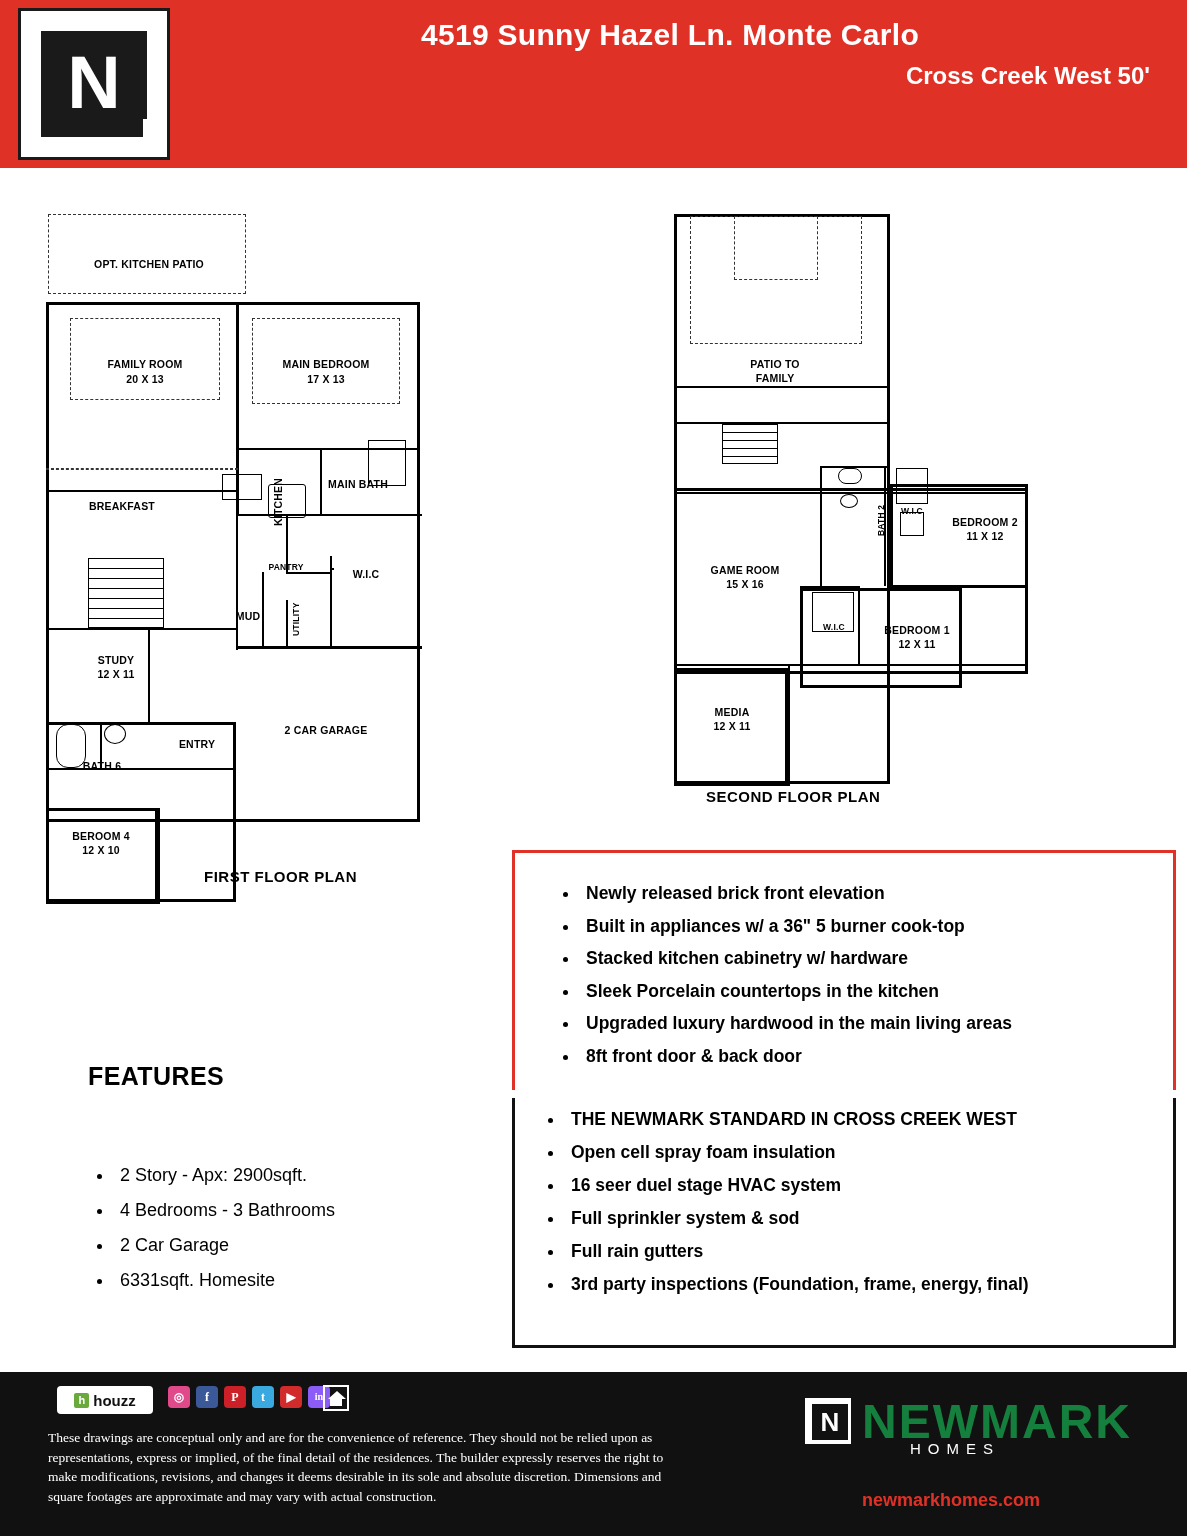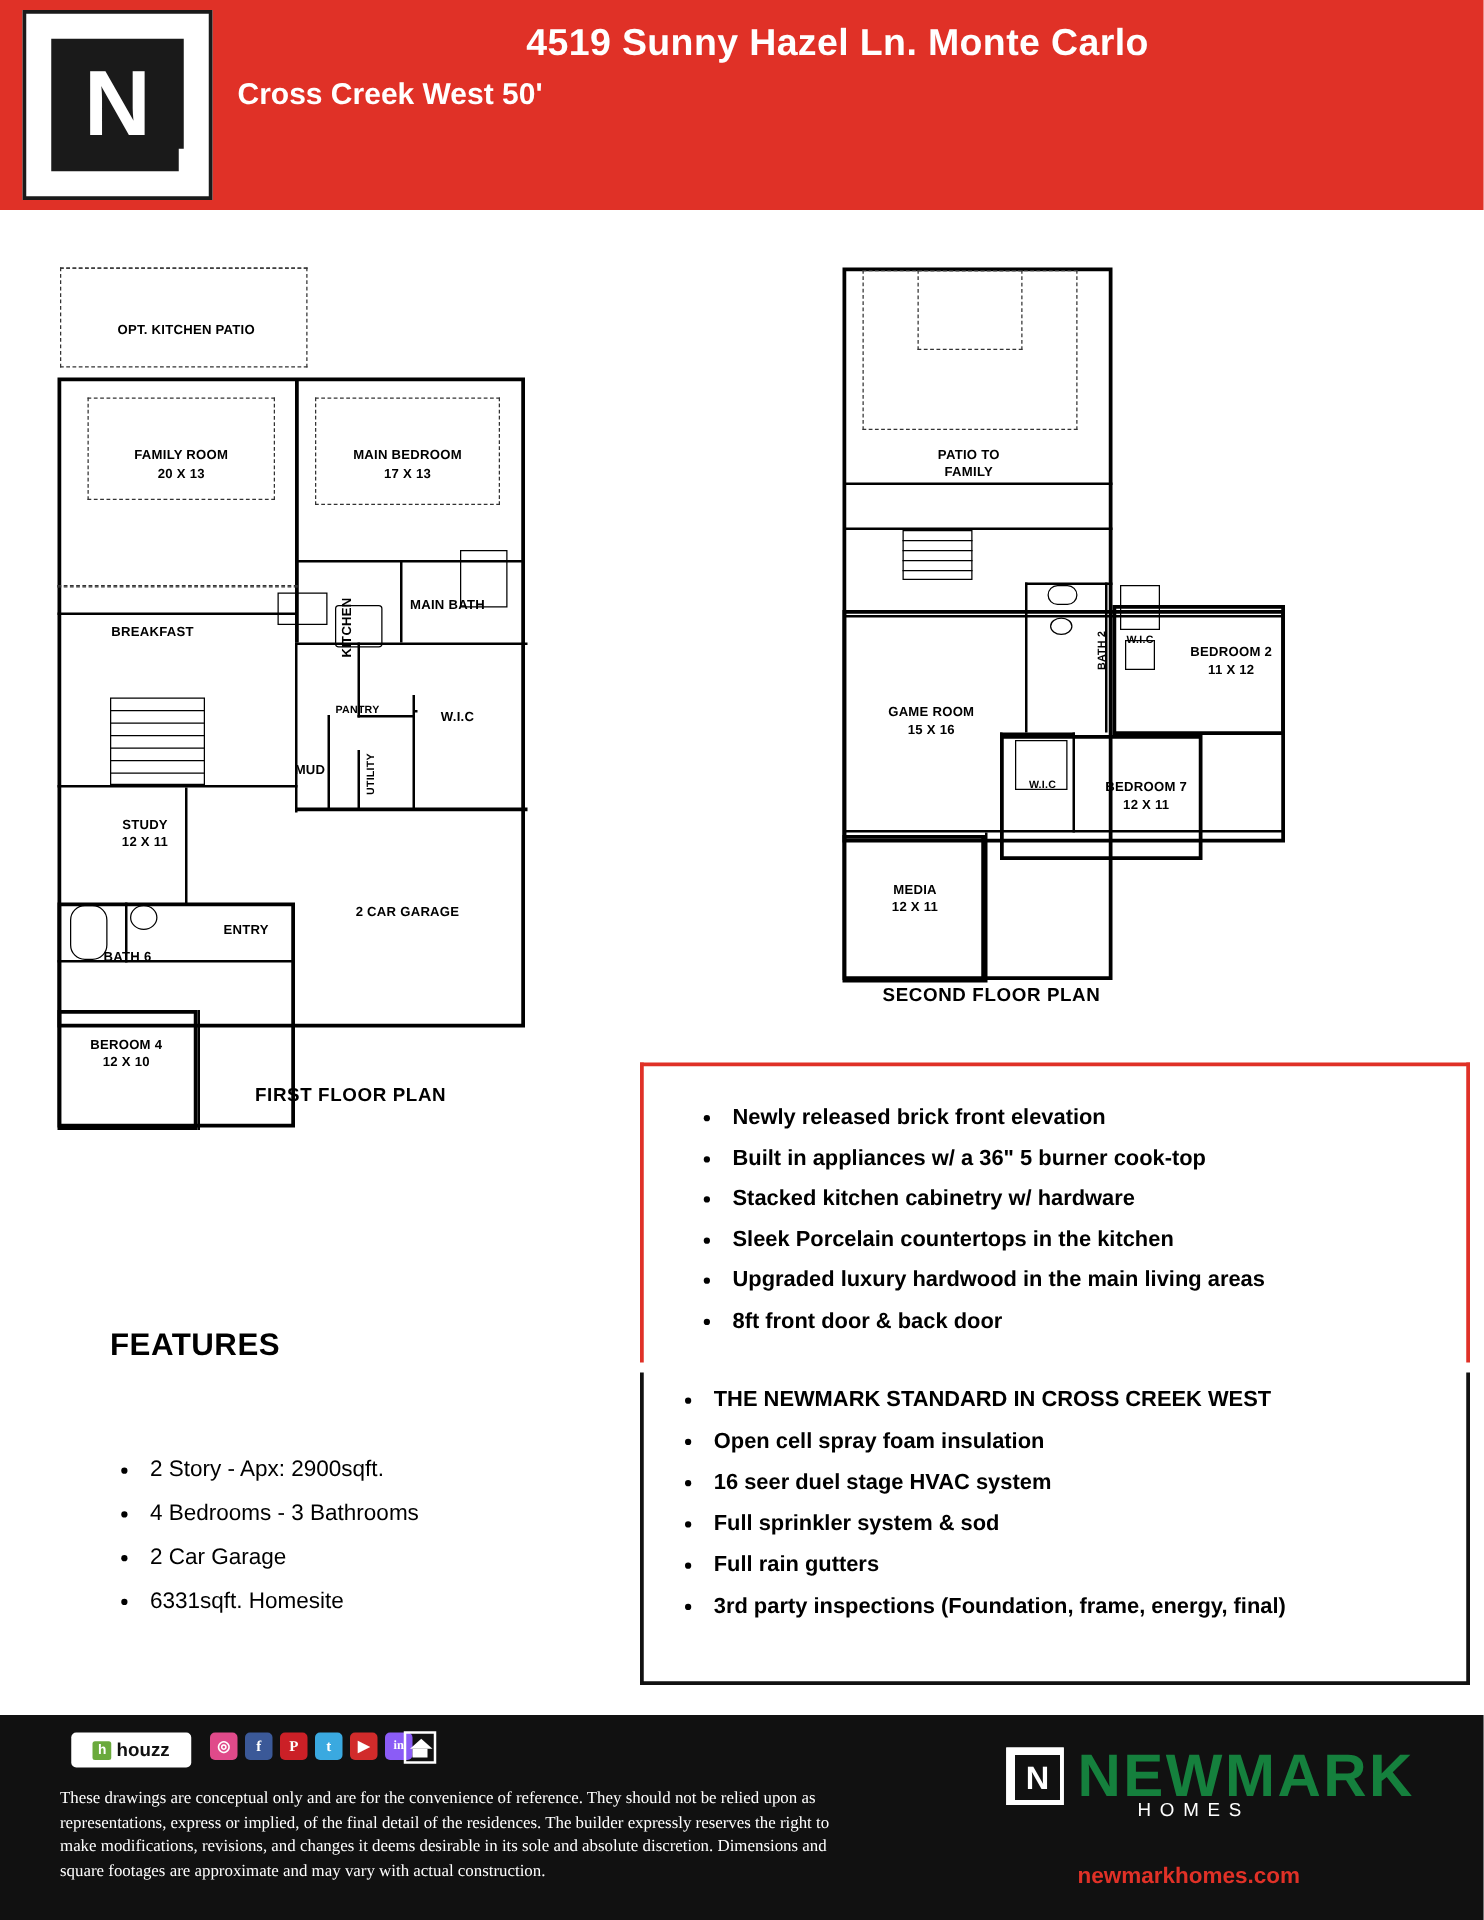--- a/index.html
+++ b/index.html
@@ -32,21 +32,21 @@
     position:absolute; right:8px; bottom:8px; width:16px; height:30px;
     background:#ffffff;
   }
   .header-title {
     position:absolute; left:190px; top:18px; width:960px;
     text-align:center; color:#fff; font-size:30px; font-weight:bold;
     letter-spacing:0.3px;
   }
   .header-sub {
     position:absolute; left:190px; top:62px; width:960px;
-    text-align:left; color:#fff; font-size:24px; font-weight:bold;
+    text-align:right; color:#fff; font-size:24px; font-weight:bold;
   }
 
   
   .plan-area { position:absolute; left:0; top:168px; width:1187px; height:760px; }
 
   .plan-label {
     position:absolute; font-size:15px; font-weight:bold; letter-spacing:0.5px;
   }
 
   
@@ -274,21 +274,21 @@
 
     <div class="rmlabel" style="left:700px; top:190px; width:150px;">PATIO TO</div>
     <div class="rmlabel" style="left:700px; top:204px; width:150px;">FAMILY</div>
     <div class="rmlabel" style="left:680px; top:396px; width:130px;">GAME ROOM</div>
     <div class="rmlabel" style="left:680px; top:410px; width:130px;">15 X 16</div>
     <div class="rmlabel vert sm" style="left:876px; top:368px;">BATH 2</div>
     <div class="rmlabel sm" style="left:890px; top:338px; width:44px;">W.I.C</div>
     <div class="rmlabel" style="left:930px; top:348px; width:110px;">BEDROOM 2</div>
     <div class="rmlabel" style="left:930px; top:362px; width:110px;">11 X 12</div>
     <div class="rmlabel sm" style="left:812px; top:454px; width:44px;">W.I.C</div>
-    <div class="rmlabel" style="left:862px; top:456px; width:110px;">BEDROOM 7</div>
+    <div class="rmlabel" style="left:862px; top:456px; width:110px;">BEDROOM 1</div>
     <div class="rmlabel" style="left:862px; top:470px; width:110px;">12 X 11</div>
     <div class="rmlabel" style="left:682px; top:538px; width:100px;">MEDIA</div>
     <div class="rmlabel" style="left:682px; top:552px; width:100px;">12 X 11</div>
 
     <div class="plan-label" style="left:706px; top:620px;">SECOND FLOOR PLAN</div>
   </div>
 </div>
 
 <div class="features-title">FEATURES</div>
 <ul class="feat">

